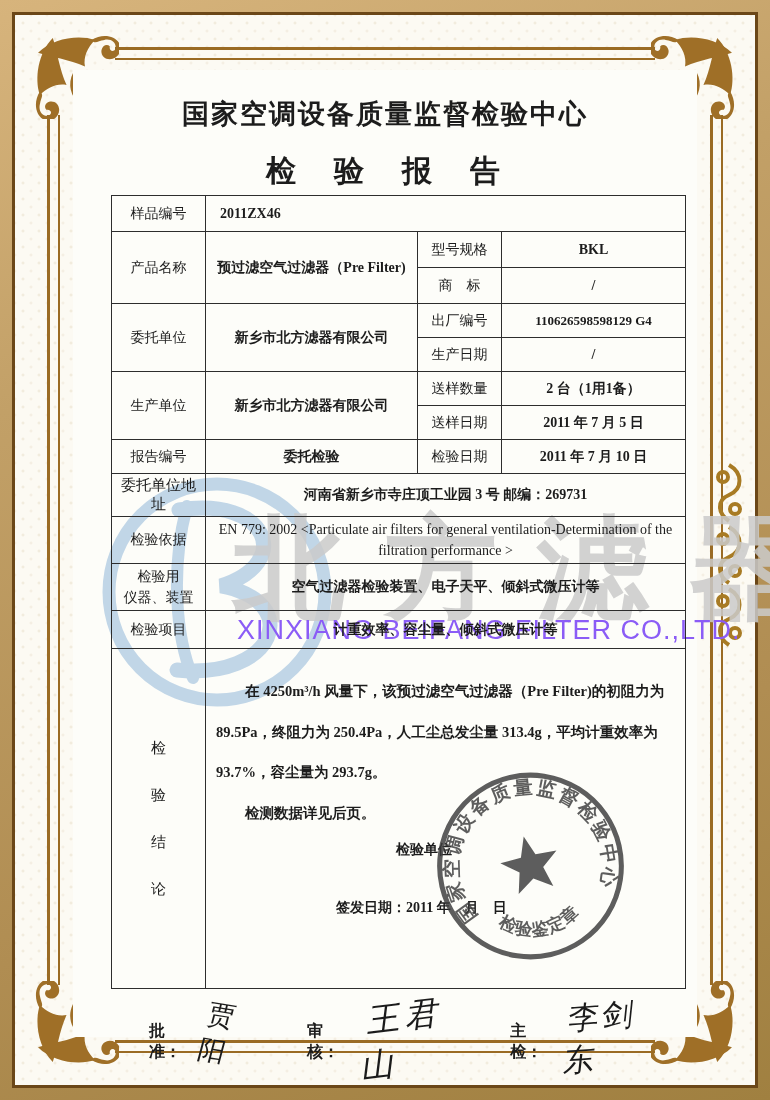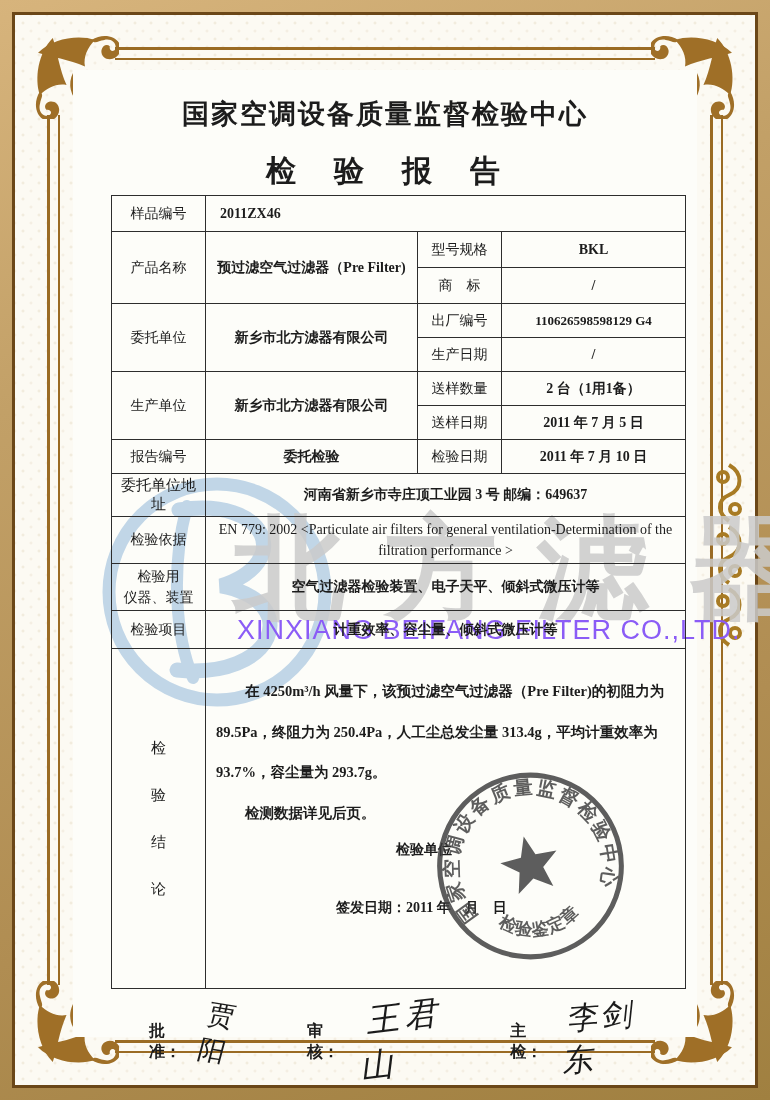--- a/index.html
+++ b/index.html
@@ -166,21 +166,21 @@
             <td class="val">2011 年 7 月 5 日</td>
           </tr>
           <tr style="height:34px">
             <td class="lab">报告编号</td>
             <td class="val">委托检验</td>
             <td class="lab">检验日期</td>
             <td class="val">2011 年 7 月 10 日</td>
           </tr>
           <tr style="height:35px">
             <td class="lab" style="font-size:15px">委托单位地址</td>
-            <td class="val" colspan="3">河南省新乡市寺庄顶工业园 3 号 邮编：649637</td>
+            <td class="val" colspan="3">河南省新乡市寺庄顶工业园 3 号 邮编：269731</td>
           </tr>
           <tr style="height:46px">
             <td class="lab">检验依据</td>
             <td class="basis" colspan="3">EN 779: 2002 &lt;Particulate air filters for general ventilation-Determination of the filtration performance &gt;</td>
           </tr>
           <tr style="height:46px">
             <td class="lab two-line">
               <div>检验用</div>
               <div>仪器、装置</div>
             </td>

